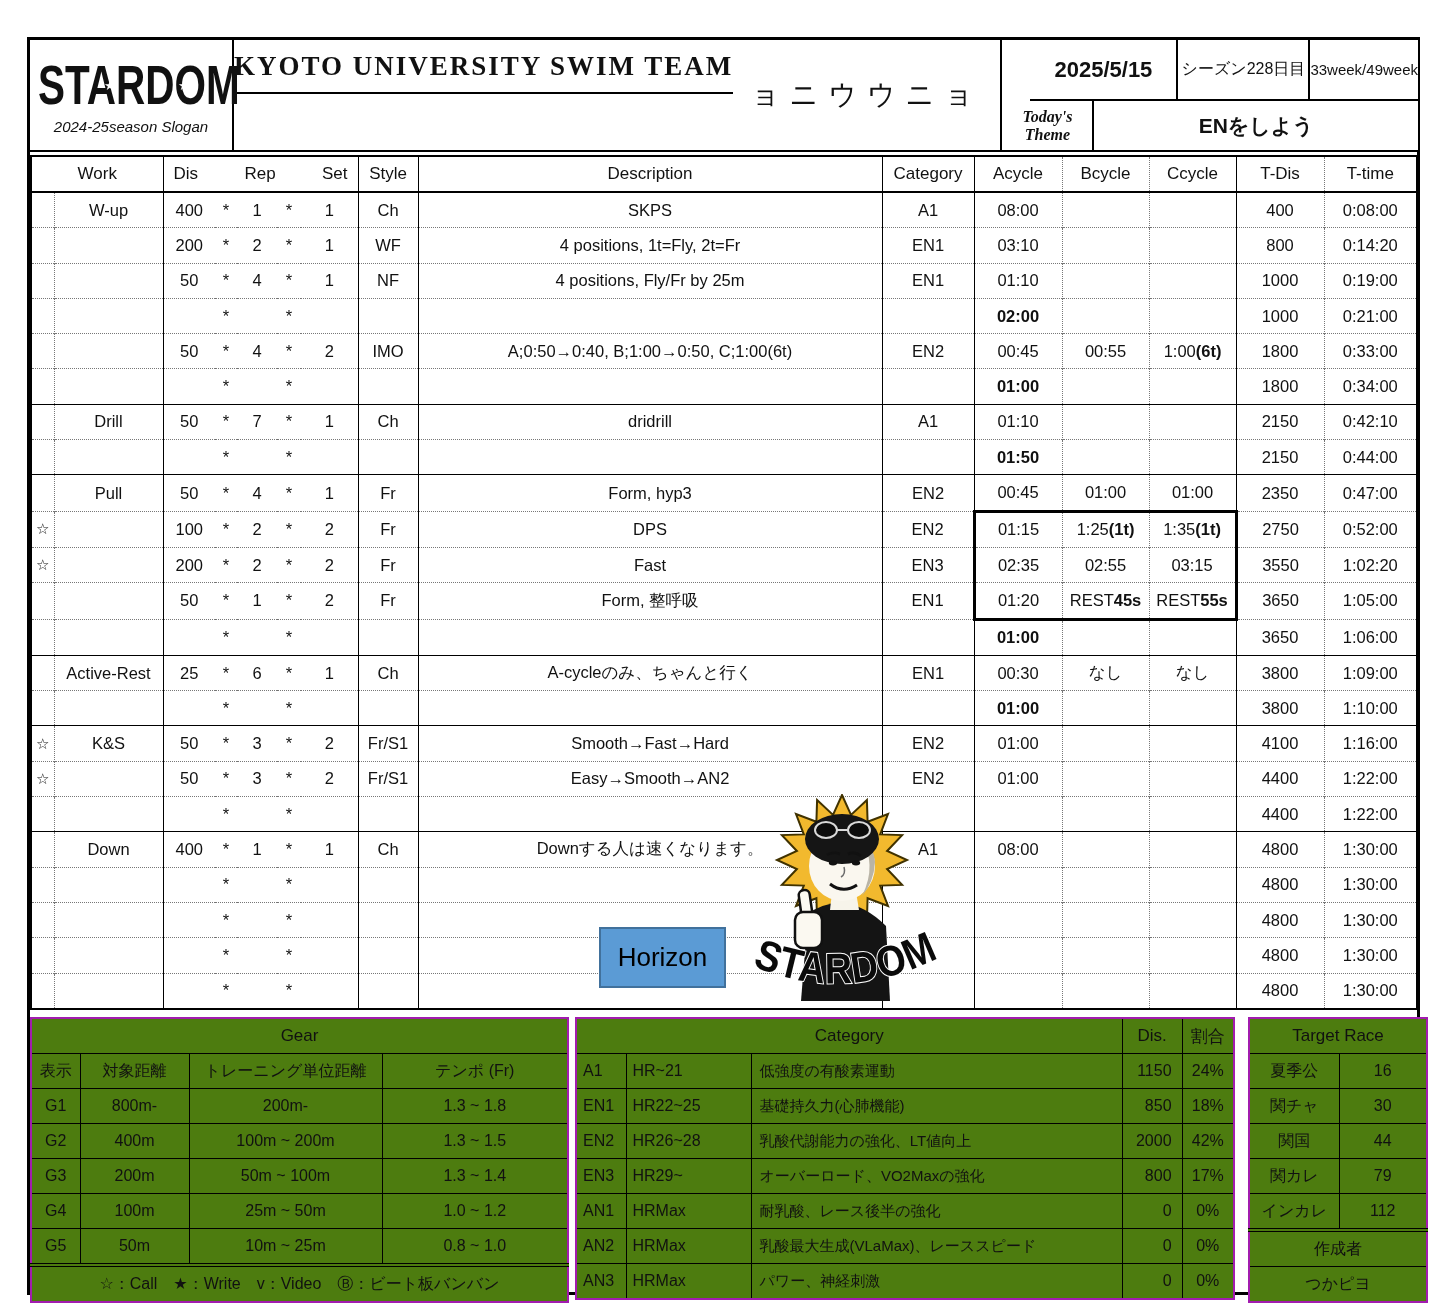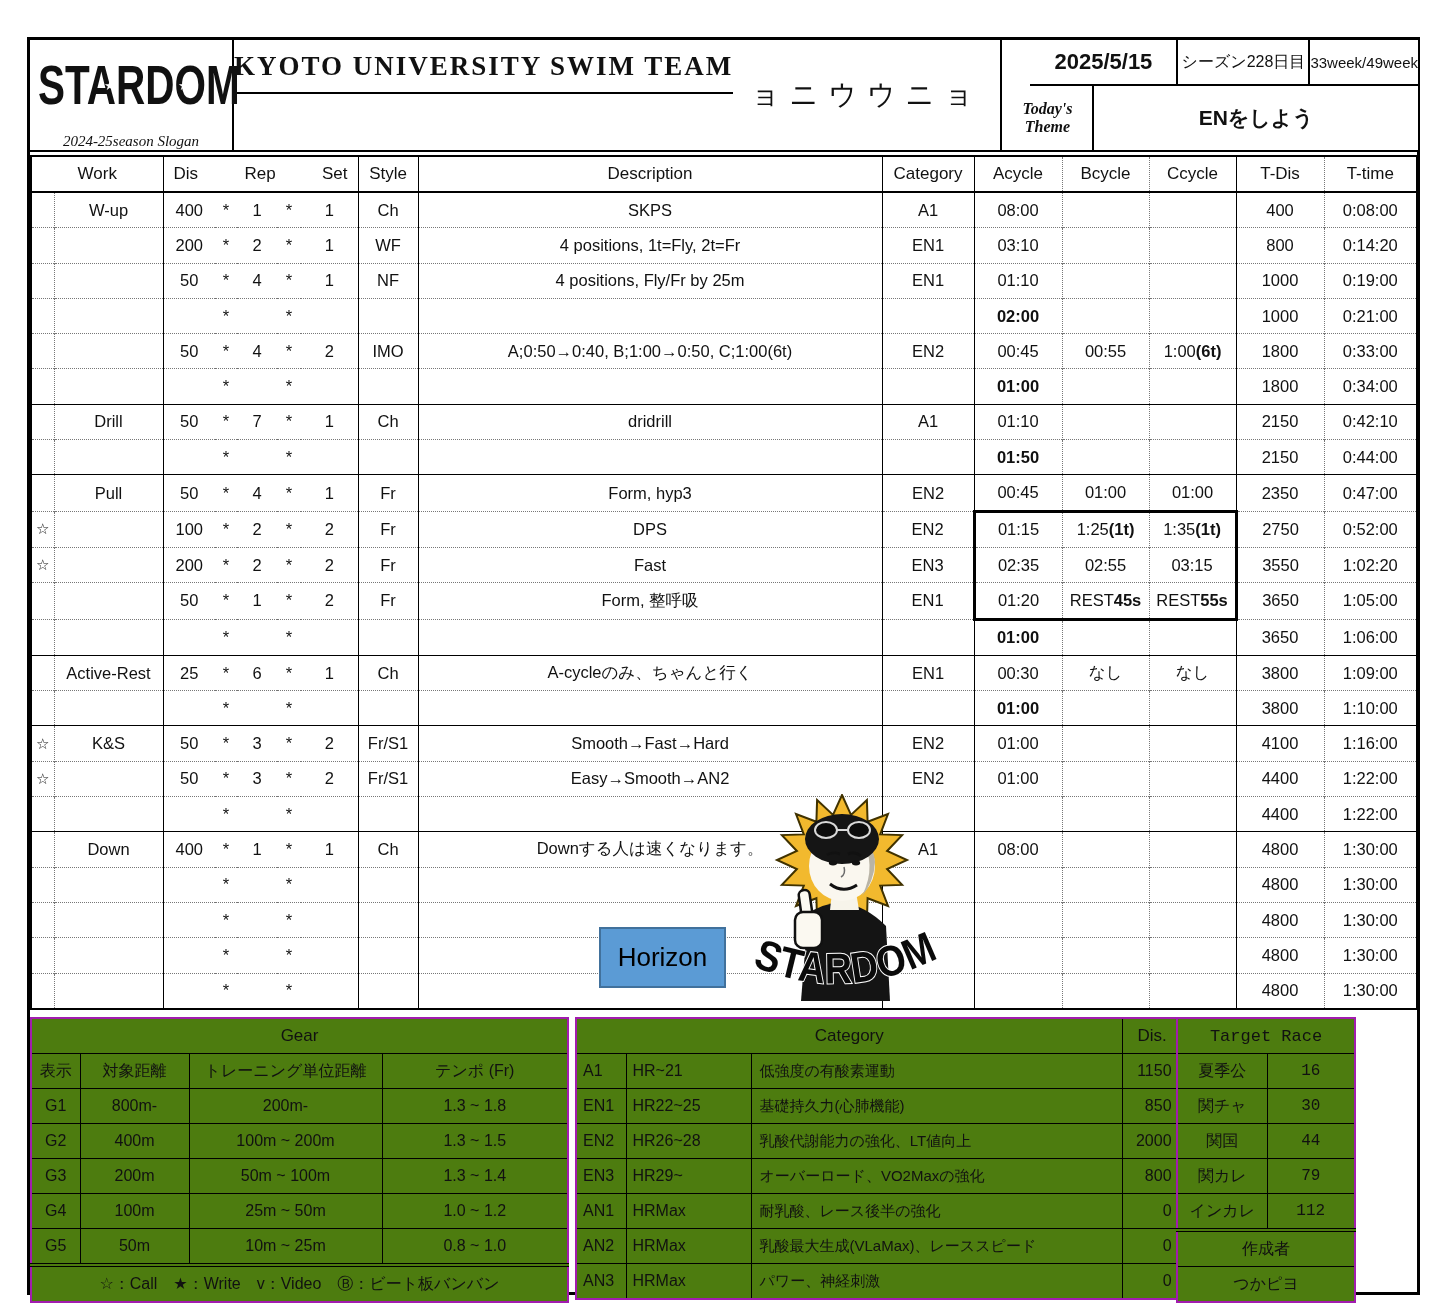--- a/index.html
+++ b/index.html
@@ -10,29 +10,29 @@
   
   .hdr{position:absolute;left:30px;top:40px;width:1388px;height:112px;display:flex;
        border-bottom:2px solid #000;box-sizing:border-box;background:#fff;}
   .hdr *{box-sizing:border-box;}
   .logo-box{width:204px;border-right:2px solid #000;position:relative;text-align:center;}
   .logo-text{margin-top:14px;font-size:44px;font-weight:900;letter-spacing:0px;
        transform:scale(0.92,1.25);transform-origin:center top;font-family:"Liberation Sans",sans-serif;}
   .logo-star{position:absolute;color:#fff;font-size:13px;top:38px;}
   .logo-star.s1{left:74px;}
   .logo-star.s2{left:148px;}
-  .slogan{position:absolute;bottom:0;width:100%;font-family:Liberation Serif, serif;
+  .slogan{position:absolute;bottom:15px;width:100%;font-family:Liberation Sans, sans-serif;
        font-style:italic;font-size:15px;}
   .title-stack{width:795px;border-right:2px solid #000;display:flex;flex-direction:row;}
   .title{height:54px;border-bottom:2px solid #000;display:flex;align-items:center;justify-content:center;
        font-family:"Liberation Serif",serif;font-weight:bold;font-size:27px;letter-spacing:2px;}
   .subtitle{flex:1;display:flex;align-items:center;justify-content:center;
        font-family:Liberation Serif, serif;font-size:28px;letter-spacing:10px;}
   .right-stack{flex:1;display:flex;flex-direction:column;}
-  .r1{height:46px;border-bottom:2px solid #000;display:flex;margin-left:28px;}
+  .r1{height:61px;border-bottom:2px solid #000;display:flex;margin-left:28px;}
   .r1 >div,.r2 >div{display:flex;align-items:center;justify-content:center;text-align:center;}
   .hcell-date{width:148px;border-right:2px solid #000;font-weight:bold;font-size:22px;}
   .hcell-season{width:132px;border-right:2px solid #000;font-size:16px;}
   .hcell-week{flex:1;font-size:15px;}
   .r2{flex:1;display:flex;}
   .theme-label{width:92px;border-right:2px solid #000;font-family:"Liberation Serif",serif;
        font-style:italic;font-weight:bold;font-size:16px;line-height:1.1;}
   .theme-value{flex:1;font-weight:bold;font-size:21px;}
   
   .mtbl{position:absolute;left:30px;top:155px;width:1388px;border-collapse:collapse;
@@ -60,21 +60,21 @@
   .btbl{position:absolute;border-collapse:collapse;table-layout:fixed;border:2px solid #a21caf;background:#4d7c0f;}
   .btbl th,.btbl td{height:34px;font-weight:normal;font-size:16px;border:1px solid #000;
        padding:0;text-align:center;overflow:hidden;white-space:nowrap;}
   .btbl .ttl{border-bottom:1.5px solid #000;font-size:17px;}
   #gear{left:30px;top:1017px;width:537px;}
   #gear .legend-cell{border-top:4px double #000;font-size:16px;}
   #categoryT{left:575px;top:1017px;width:658px;}
   #categoryT td.cl{text-align:left;padding-left:6px;}
   #categoryT td.cdesc{text-align:left;padding-left:8px;font-size:15px;}
   #categoryT td.cdis{text-align:right;padding-right:10px;}
-  #targetT{left:1176px;top:1017px;width:178px;font-family:Liberation Mono, monospace;}
+  #targetT{left:1248px;top:1017px;width:178px;}
   #targetT .dbl{border-top:4px double #000;}
   
   .horizon-btn{position:absolute;left:599px;top:927px;width:127px;height:61px;z-index:5;
        background:#5b9bd5;border:2px solid #41719c;color:#000000;font-size:26px;
        display:flex;align-items:center;justify-content:center;box-sizing:border-box;
        font-family:"Liberation Sans",sans-serif;}
   .mascot{position:absolute;left:738px;top:794px;width:222px;height:218px;z-index:4;pointer-events:none;}
 </style>
 </head>
 <body>

